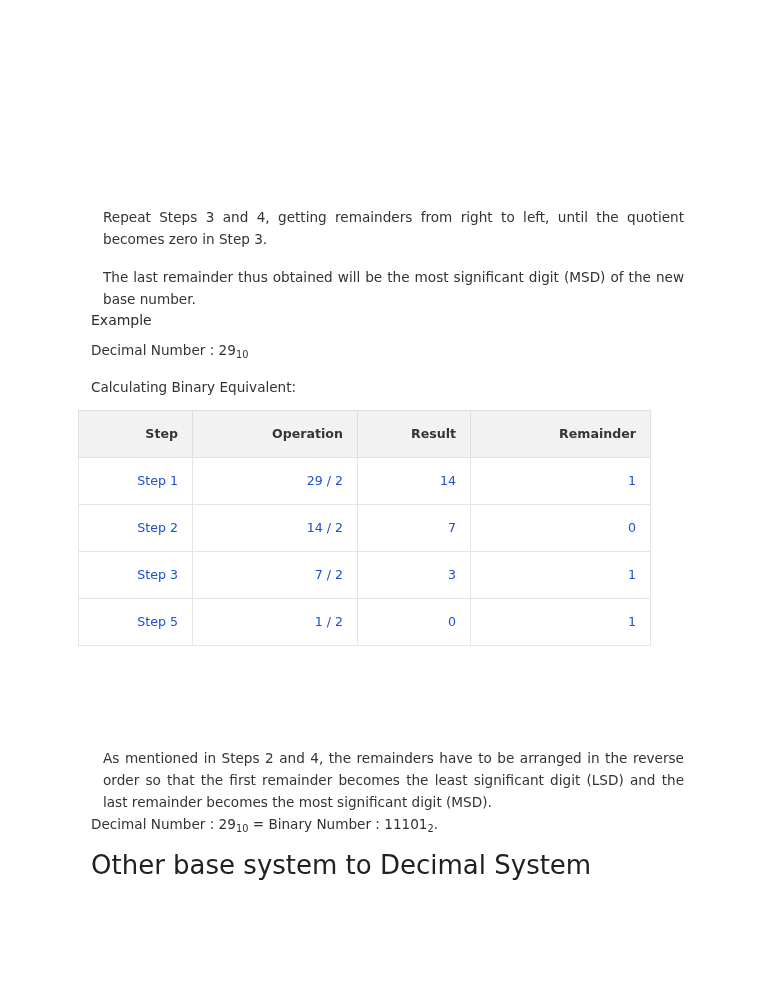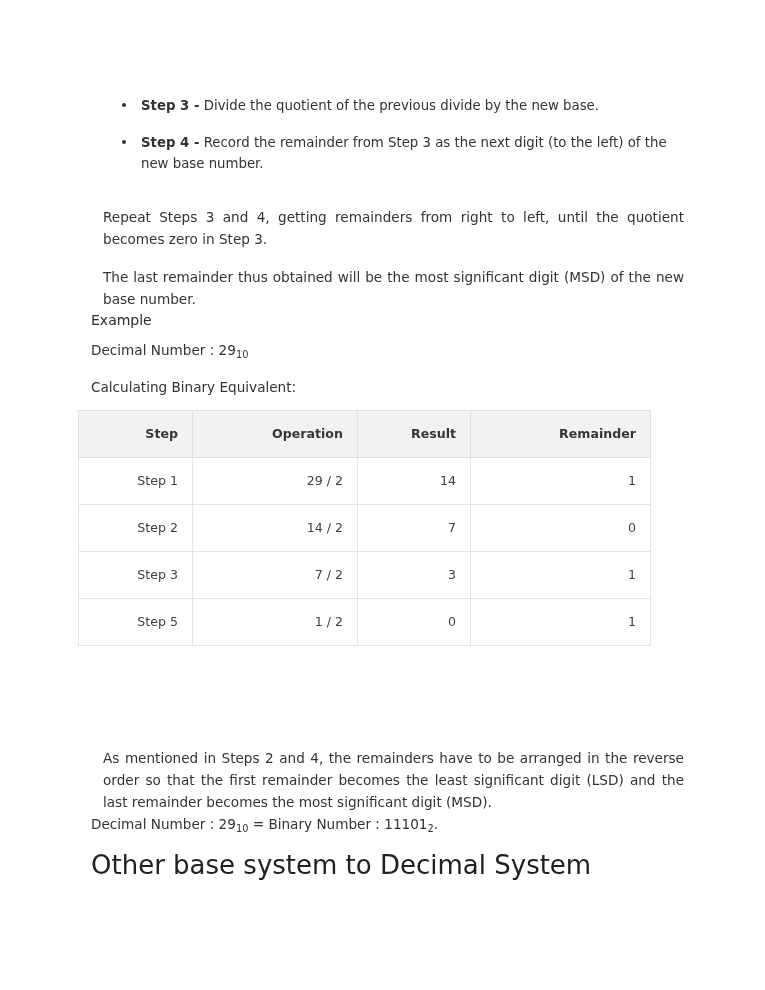--- a/index.html
+++ b/index.html
@@ -132,42 +132,34 @@
     height: 25px;
     box-sizing: border-box;
   }
   .calc-table thead th {
     background: #f2f2f2;
     color: #363636;
     font-weight: bold;
     border-color: #e0e0e0;
   }
   .calc-table tbody td {
-    color: #404040;
+    color: #1d4ed8;
     font-weight: normal;
     background: #ffffff;
   }
   .col-step { width: 114px; }
   .col-operation { width: 165px; }
   .col-result { width: 113px; }
   .col-remainder { width: 180px; }
 </style>
 </head>
 <body>
 
 <div class="page">
 
-  <ul class="bullet-list">
-    <li class="bullet-item">
-      <span class="bullet-label">Step 3 -</span><span> Divide the quotient of the previous divide by the new base.</span>
-    </li>
-    <li class="bullet-item">
-      <span class="bullet-label">Step 4 -</span><span> Record the remainder from Step 3 as the next digit (to the left) of the new base number.</span>
-    </li>
-  </ul>
 
   <p class="para para-repeat">Repeat Steps 3 and 4, getting remainders from right to left, until the quotient becomes zero in Step 3.</p>
 
   <p class="para para-last-remainder">The last remainder thus obtained will be the most significant digit (MSD) of the new base number.</p>
 
   <h2 class="heading-example">Example</h2>
 
   <div class="line line-decimal"><span>Decimal Number : </span><span>29</span><sub>10</sub></div>
 
   <div class="line line-calculating">Calculating Binary Equivalent:</div>

